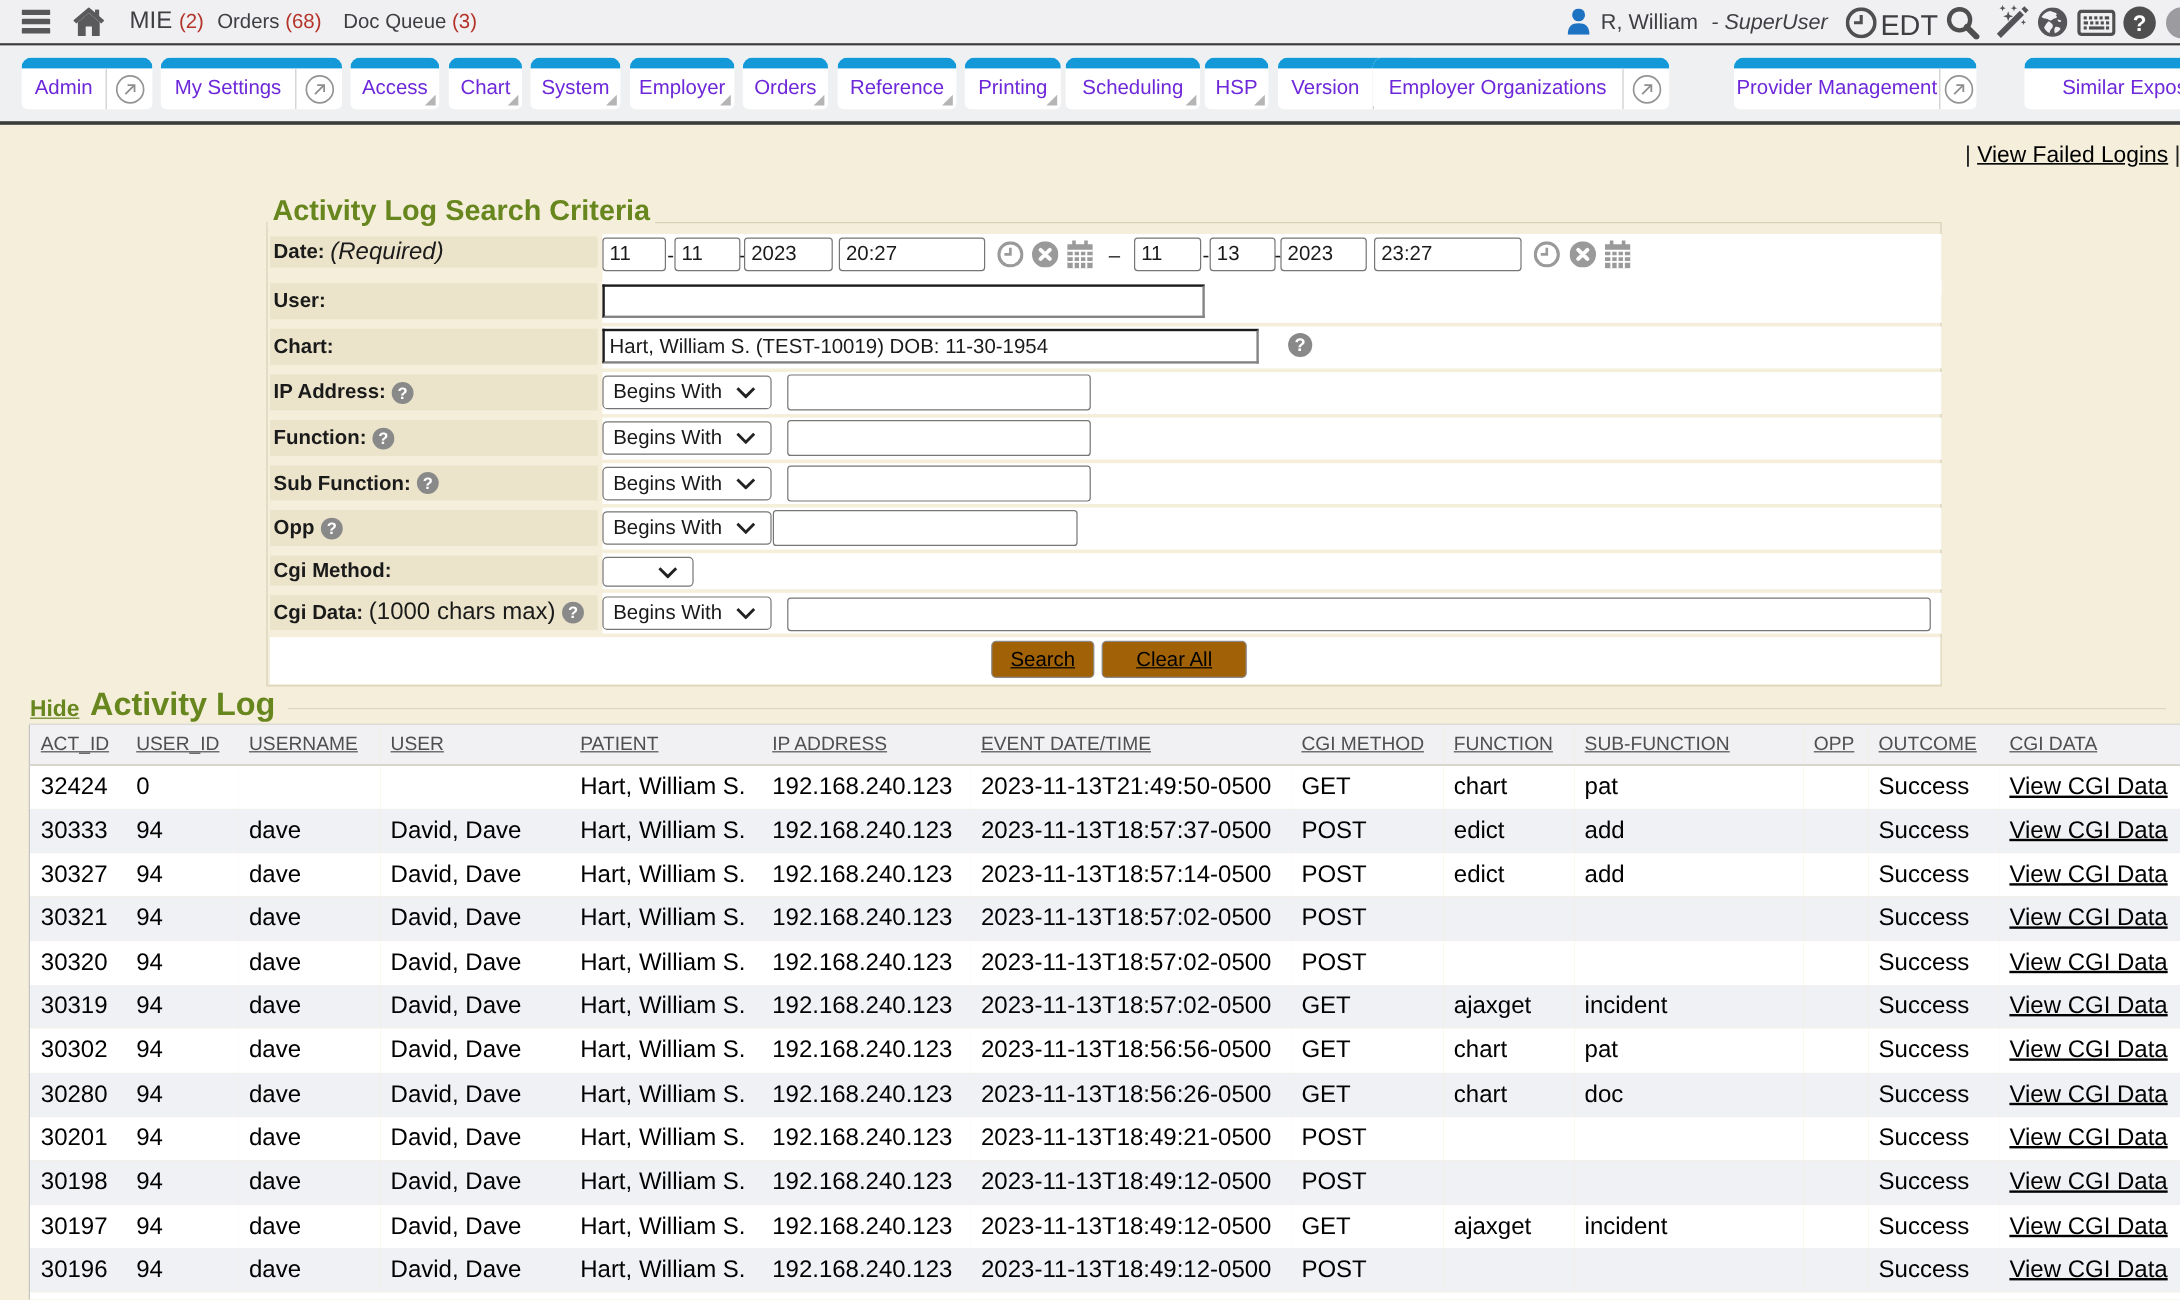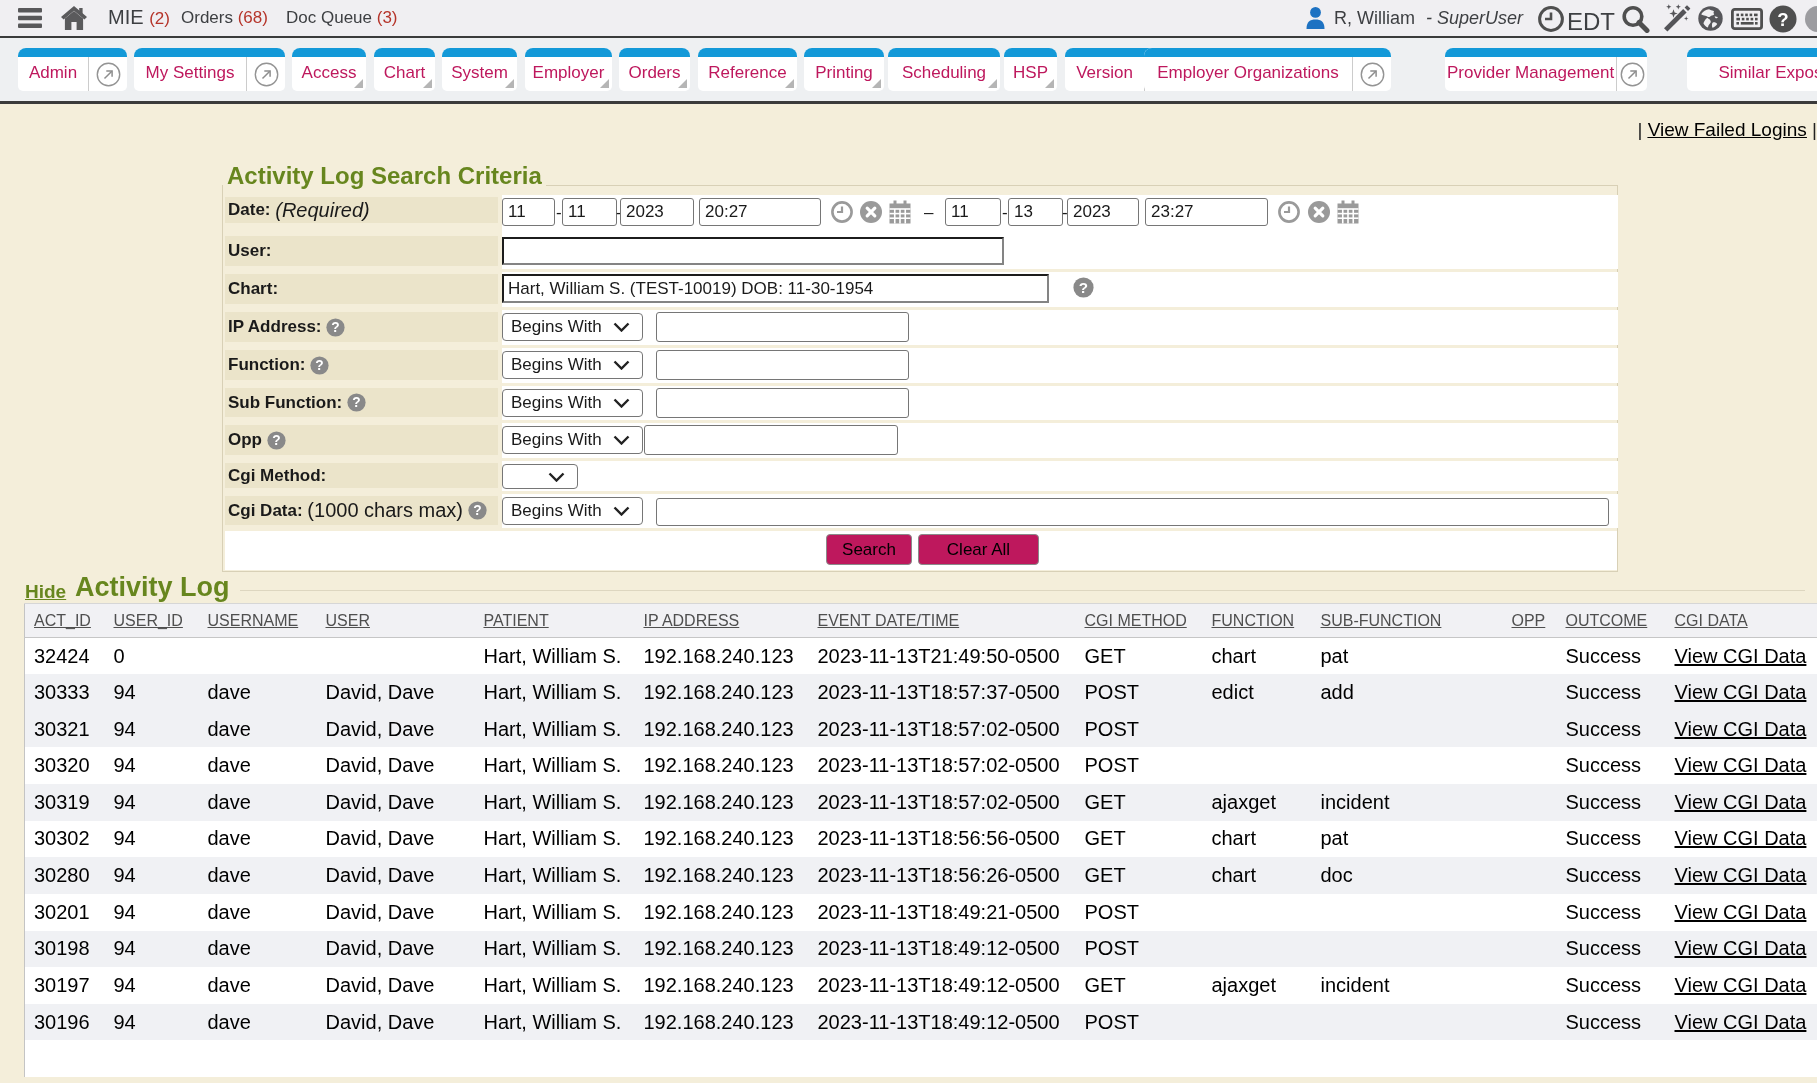--- a/index.html
+++ b/index.html
@@ -10,41 +10,41 @@
 
 #topbar { position:absolute; left:0; top:0; width:1817px; height:38px; background:#f0eff2; border-bottom:2px solid #3b3b3b; }
 #topbar .t { position:absolute; top:8px; font-size:17px; color:#3d3f42; white-space:nowrap; }
 #topbar .red { color:#b5342a; }
 
 
 #tabbar { position:absolute; left:0; top:38px; width:1817px; height:66px; background:#eef0f2; border-bottom:3px solid #3b3b3b; }
 .tab { position:absolute; top:10px; height:43px; background:#fff; border-radius:8px 8px 5px 5px; overflow:hidden; }
 .tab .cap { height:9px; background:#1399d8; }
 .tab .tbody { display:flex; height:34px; align-items:center; }
-.tab .lbl { flex:1; text-align:center; font-size:17px; color:#be185d; padding:0 2px; white-space:nowrap; position:relative; top:-1px; }
+.tab .lbl { flex:1; text-align:center; font-size:17px; color:#6d28d9; padding:0 2px; white-space:nowrap; position:relative; top:-1px; }
 .tab .ext { width:39px; height:34px; border-left:1px solid #ccc; display:flex; align-items:center; justify-content:center; }
 .tab .tri { position:absolute; right:3px; bottom:3px; width:0; height:0; border-bottom:9px solid #b5b5b5; border-left:9px solid transparent; }
 
 
 #vfl { position:absolute; top:119px; right:0px; font-size:19px; white-space:nowrap; }
 #vfl .pipe { color:#222; }
 #vfl a { color:#000; }
 
 
 #fs { position:absolute; left:222px; top:185px; width:1396px; height:387px; border:1px solid #d8d0b6; }
 #fs-legend { position:absolute; left:223px; top:162px; font-size:24px; font-weight:bold; color:#67861e; background:#f4eeda; padding:0 4px; }
 .flabel { position:absolute; left:225px; width:273px; background:#ebe4ca; font-weight:bold; display:flex; align-items:center; padding-left:3px; white-space:nowrap; }
 .fval { position:absolute; left:502px; width:1116px; background:#fff; }
 .inp { position:absolute; background:#fff; border:1px solid #767676; border-radius:3px; font-size:17px; padding-left:5px; display:flex; align-items:center; }
 .inp2 { position:absolute; background:#fff; border:2px solid; border-color:#1c1c1c #848484 #848484 #1c1c1c; font-size:17px; padding-left:4px; display:flex; align-items:center; }
 .sel { position:absolute; background:#fff; border:1px solid #767676; border-radius:4px; font-size:17px; padding-left:8px; display:flex; align-items:center; }
 .sel svg { position:absolute; right:12px; top:50%; margin-top:-5px; }
 .dash { position:absolute; font-size:17px; }
 .qi { display:inline-block; vertical-align:-4px; }
-.btn { position:absolute; height:31px; background:#be185d; border:1px solid #8a8a8a; border-radius:4px; font-size:17px; color:#000; display:flex; align-items:center; justify-content:center; }
+.btn { position:absolute; height:31px; background:#a16207; border:1px solid #8a8a8a; border-radius:4px; font-size:17px; color:#000; display:flex; align-items:center; justify-content:center;text-decoration:underline; }
 
 
 #hide { position:absolute; left:25px; top:581px; font-size:19px; font-weight:bold; color:#67861e; text-decoration:underline; }
 #altitle { position:absolute; left:75px; top:572px; font-size:27px; font-weight:bold; color:#67861e; }
 #alline { position:absolute; left:240px; top:590px; width:1565px; height:1px; background:#ddd6c0; }
 #altable { position:absolute; left:24px; top:603px; width:1793px; border-collapse:collapse; table-layout:fixed; border-left:1px solid #c4c4c4; }
 #altable th { height:34px; background:#f1f1f4; color:#4f4f4f; font-weight:normal; font-size:16px; text-align:left; text-decoration:underline; padding-left:9px; white-space:nowrap; overflow:hidden; border-top:1px solid #d6d6d6; border-bottom:1px solid #c6c6c6; }
 #altable td { height:36.64px; background:#fff; font-size:20px; padding-left:9px; white-space:nowrap; overflow:hidden; color:#000; }
 #altable tr.alt td { background:#f0f1f4; }
 #altable a.cgi { color:#000; text-decoration:underline; }
@@ -461,20 +461,35 @@
           <td>Hart, William S.</td>
           <td>192.168.240.123</td>
           <td>2023-11-13T18:57:37-0500</td>
           <td>POST</td>
           <td>edict</td>
           <td>add</td>
           <td></td>
           <td>Success</td>
           <td><a class="cgi" href="#">View CGI Data</a></td>
         </tr>
+    <tr>
+          <td>30327</td>
+          <td>94</td>
+          <td>dave</td>
+          <td>David, Dave</td>
+          <td>Hart, William S.</td>
+          <td>192.168.240.123</td>
+          <td>2023-11-13T18:57:14-0500</td>
+          <td>POST</td>
+          <td>edict</td>
+          <td>add</td>
+          <td></td>
+          <td>Success</td>
+          <td><a class="cgi" href="#">View CGI Data</a></td>
+        </tr>
     <tr class="alt">
           <td>30321</td>
           <td>94</td>
           <td>dave</td>
           <td>David, Dave</td>
           <td>Hart, William S.</td>
           <td>192.168.240.123</td>
           <td>2023-11-13T18:57:02-0500</td>
           <td>POST</td>
           <td></td>

